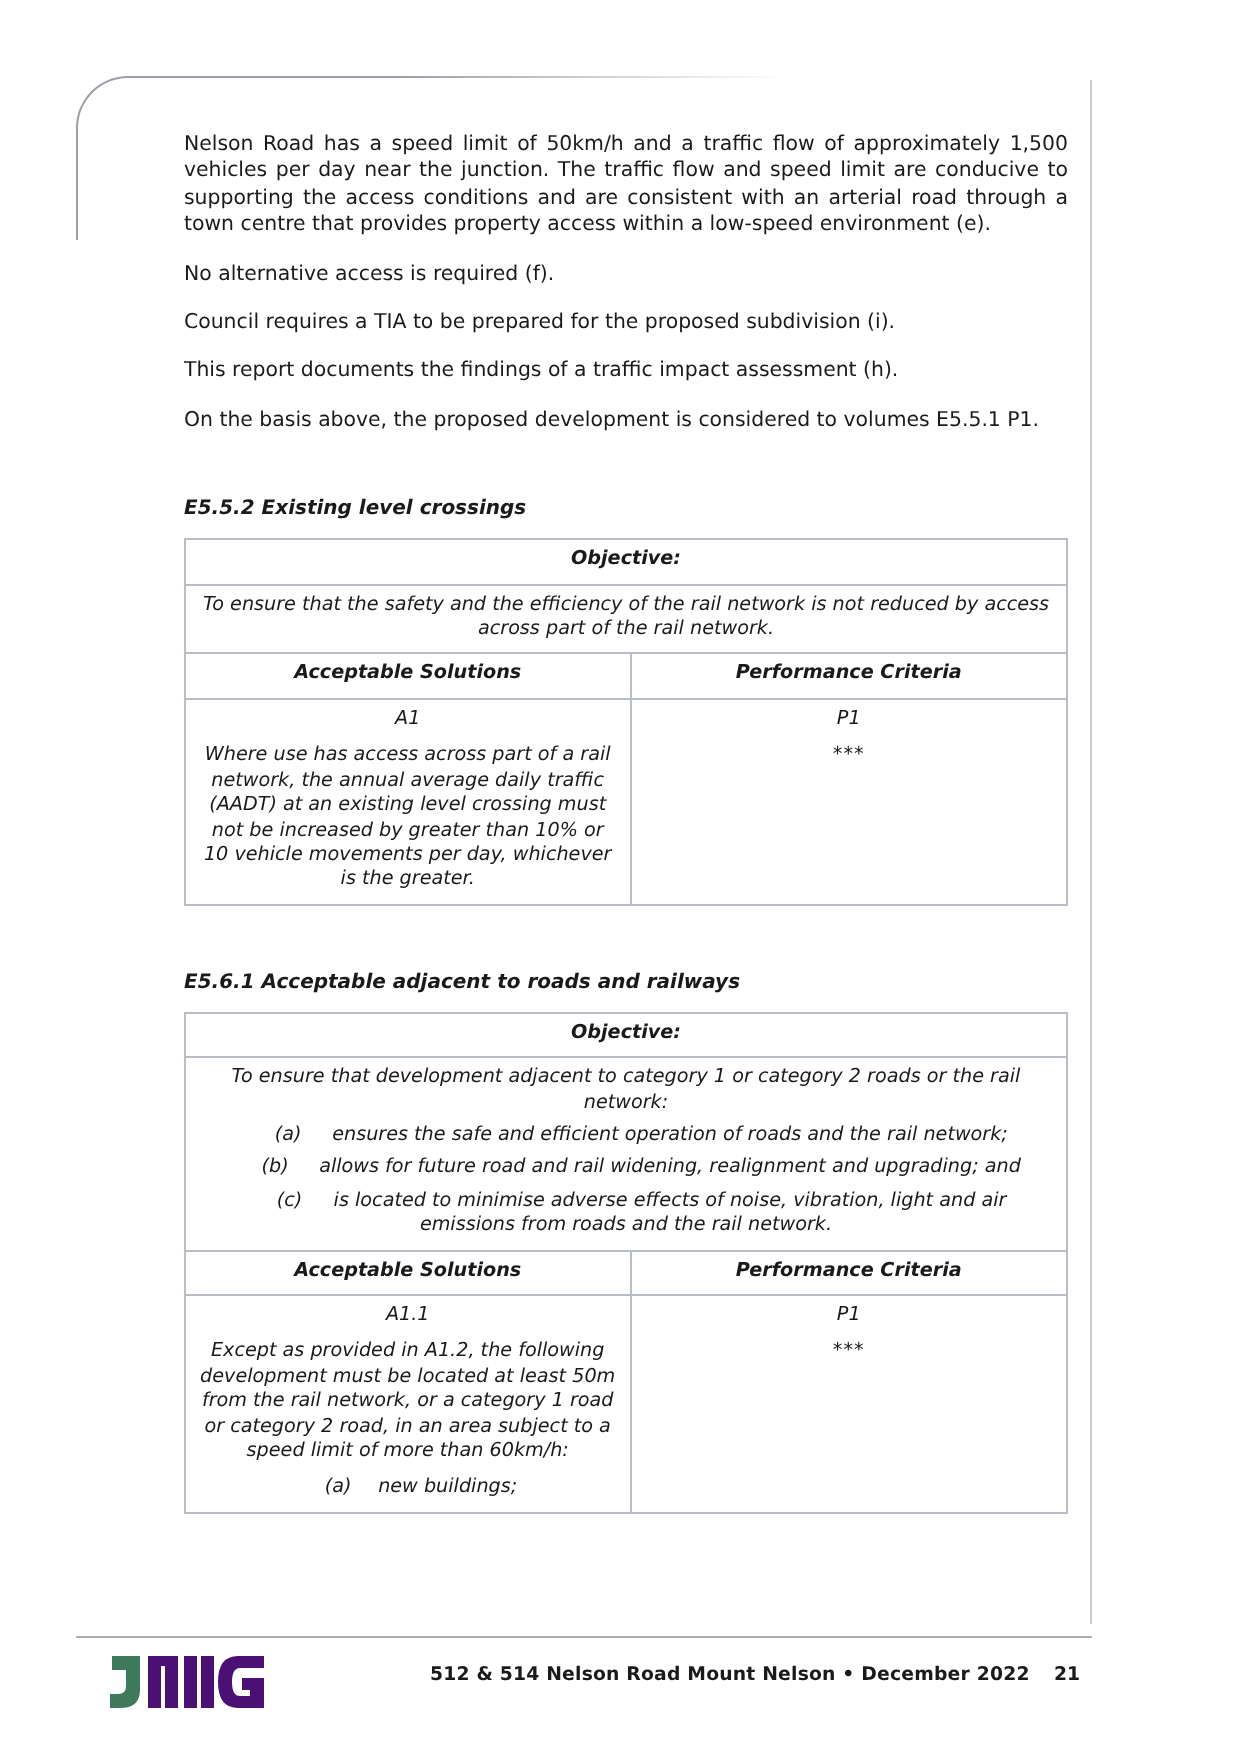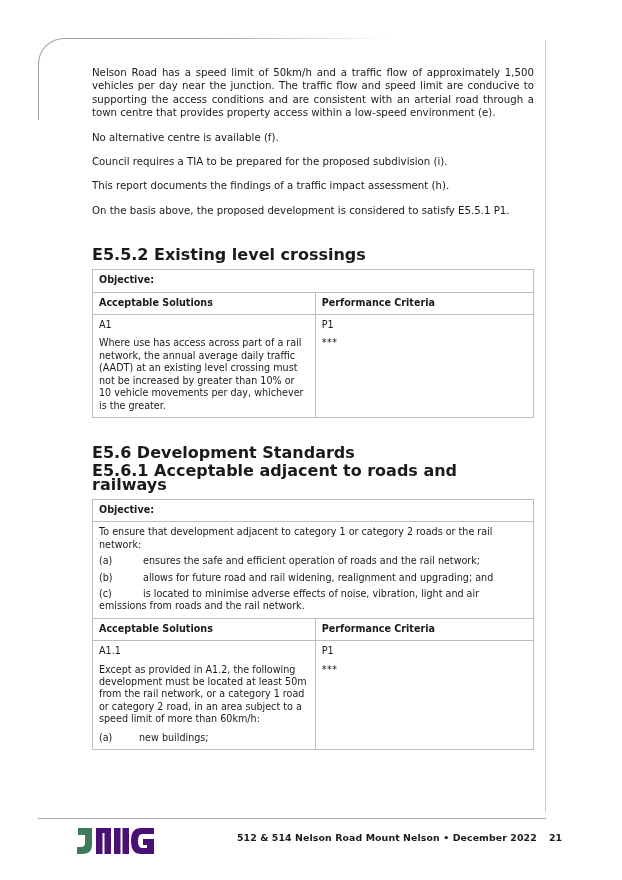--- a/index.html
+++ b/index.html
@@ -60,44 +60,47 @@
     margin: 0 0 11px 0;
     font-size: 10.2px;
     line-height: 13.4px;
     text-align: justify;
     color: #1a1a1a;
   }
   p.para:last-child { margin-bottom: 0; }
 
   h3.section-heading {
     margin: 0;
-    font-size: 16px;
+    font-size: 10px;
     line-height: 14px;
+    font-style: italic;
     font-weight: bold;
     color: #1a1a1a;
   }
 
   .spacer-lg { height: 20px; }
   .spacer-md { height: 14px; }
   .spacer-sm { height: 7px; }
   .spacer-xs { height: 4px; }
 
   
   table.rule-table {
     width: 100%;
     border-collapse: collapse;
     table-layout: fixed;
     font-size: 9.6px;
   }
   table.rule-table td {
     border: 1px solid #b9bec4;
     padding: 4px 6px 5px 6px;
     vertical-align: top;
+    font-style: italic;
     line-height: 12.4px;
     color: #1a1a1a;
+    text-align: center;
   }
   td.hdr-objective { font-weight: bold; }
   td.col-head { font-weight: bold; }
   td.cell-body { font-weight: normal; }
 
   .obj-line { margin: 0 0 0 0; }
   .obj-item { display: block; margin-top: 4px; }
   .obj-item .mk { display: inline-block; width: 44px; }
 
   .cell-code { margin: 0 0 6px 0; }
@@ -108,21 +111,21 @@
 
   
   #footer-rule {
     position: absolute;
     left: 38px; top: 818px;
     width: 508px; height: 0;
     border-top: 1px solid #a9aeb3;
   }
   #footer {
     position: absolute;
-    left: 51px; top: 826px;
+    left: 29px; top: 826px;
     width: 546px; height: 40px;
   }
   #logo {
     position: absolute;
     left: 26px; top: 2px;
     width: 80px; height: 26px;
   }
   #footer-text {
     position: absolute;
     left: 186px; top: 6px;
@@ -146,41 +149,44 @@
 
 <div id="page-frame"></div>
 <div id="frame-mask-right"></div>
 <div id="frame-mask-bottomleft"></div>
 <div id="frame-mask-top"></div>
 <div id="frame-mask-bottom"></div>
 
 <div id="content">
 
   <p class="para">Nelson Road has a speed limit of 50km/h and a traffic flow of approximately 1,500 vehicles per day near the junction. The traffic flow and speed limit are conducive to supporting the access conditions and are consistent with an arterial road through a town centre that provides property access within a low-speed environment (e).</p>
-  <p class="para">No alternative centre is available (f).</p>
+  <p class="para">No alternative access is required (f).</p>
   <p class="para">Council requires a TIA to be prepared for the proposed subdivision (i).</p>
   <p class="para">This report documents the findings of a traffic impact assessment (h).</p>
-  <p class="para">On the basis above, the proposed development is considered to satisfy E5.5.1 P1.</p>
+  <p class="para">On the basis above, the proposed development is considered to volumes E5.5.1 P1.</p>
 
   <div class="spacer-lg"></div>
 
   <h3 class="section-heading">E5.5.2 Existing level crossings</h3>
 
   <div class="spacer-sm"></div>
 
   <table class="rule-table">
     <colgroup>
         <col style="width:50.5%">
         <col style="width:49.5%">
       </colgroup>
     <tbody>
       <tr>
         <td class="hdr-objective" colspan="2">Objective:</td>
       </tr>
       <tr>
+        <td class="cell-body" colspan="2">To ensure that the safety and the efficiency of the rail network is not reduced by access across part of the rail network.</td>
+      </tr>
+      <tr>
         <td class="col-head">Acceptable Solutions</td>
         <td class="col-head">Performance Criteria</td>
       </tr>
       <tr>
         <td class="cell-body">
           <p class="cell-code">A1</p>
           <p class="cell-text">Where use has access across part of a rail network, the annual average daily traffic (AADT) at an existing level crossing must not be increased by greater than 10% or 10 vehicle movements per day, whichever is the greater.</p>
         </td>
         <td class="cell-body">
           <p class="cell-code">P1</p>
@@ -188,21 +194,20 @@
         </td>
       </tr>
     </tbody>
   </table>
 
   <div class="spacer-md"></div>
 
 
   <div class="spacer-md"></div>
 
-  <h3 class="section-heading">E5.6 Development Standards</h3>
   <div class="spacer-xs"></div>
   <h3 class="section-heading">E5.6.1 Acceptable adjacent to roads and railways</h3>
 
   <div class="spacer-sm"></div>
 
   <table class="rule-table">
     <colgroup>
         <col style="width:50.5%">
         <col style="width:49.5%">
       </colgroup>

